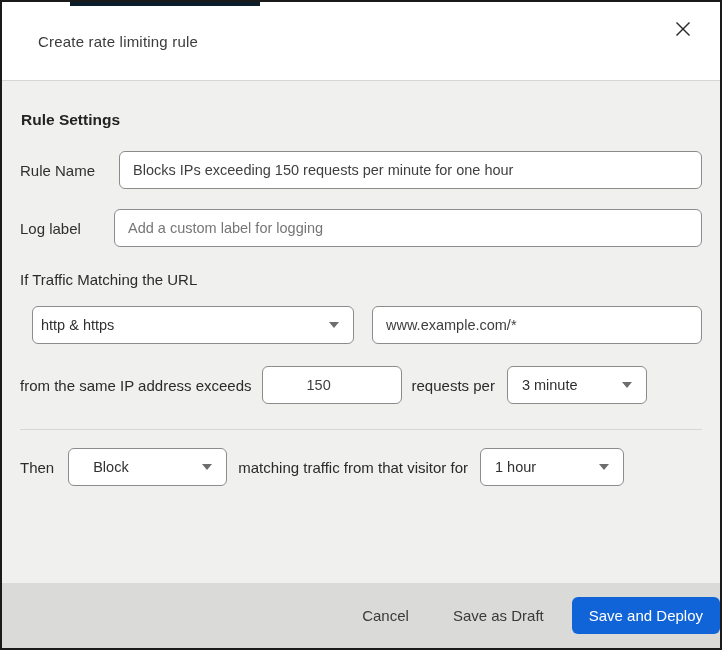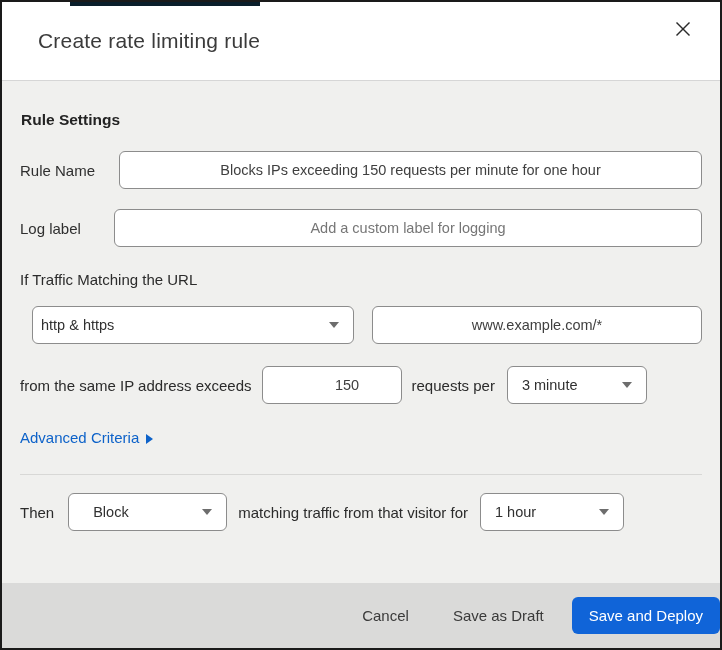--- a/index.html
+++ b/index.html
@@ -23,21 +23,21 @@
   }
   
   .modal-header {
     background: #ffffff;
     height: 79px; flex-shrink: 0;
     border-bottom: 1px solid #d6d6d6;
     display: flex; align-items: center; justify-content: space-between;
     padding: 0 22px 0 36px;
   }
   .modal-title {
-    font-size: 21px; font-weight: 400; color: #3b3b3b;
+    font-size: 15px; font-weight: 400; color: #3b3b3b;
     letter-spacing: 0.2px;
   }
   .close-btn {
     width: 30px; height: 30px;
     display: flex; align-items: center; justify-content: center;
     align-self: flex-start; margin-top: 13px;
     cursor: pointer; background: none; border: none;
   }
   
   .modal-body {
@@ -53,21 +53,20 @@
   .field-label { font-size: 15px; color: #2f2f2f; flex-shrink: 0; }
   .label-rule-name { width: 99px; }
   .label-log { width: 94px; }
   .text-input {
     height: 38px; flex: 1 1 auto;
     border: 1px solid #8c8c8c; border-radius: 6px;
     background: #ffffff; outline: none;
     font-family: "Liberation Sans", sans-serif;
     font-size: 14.5px; color: #3f3f3f;
     padding: 0 13px;
-    text-align: center;
   }
   .text-input::placeholder { color: #767676; opacity: 1; }
   .intro-text { font-size: 15px; color: #2b2b2b; margin: 24px 0 18px 0; }
   .select-box {
     height: 38px;
     border: 1px solid #8c8c8c; border-radius: 6px;
     background: #ffffff;
     display: flex; align-items: center; justify-content: space-between;
     padding: 0 14px; cursor: pointer;
     font-size: 14.5px; color: #303030;
@@ -168,24 +167,20 @@
     <div class="row-threshold">
       <span>from the same IP address exceeds</span>
       <input type="text" class="text-input num-input" value="150" style="">
       <span>requests per</span>
       <div class="select-box period-select">
         <span>3 minute</span>
         <span class="caret-down"></span>
       </div>
     </div>
 
-    <button class="adv-link">
-      <span>Advanced Criteria</span>
-      <span class="arrow-right"></span>
-    </button>
 
     <hr class="divider">
 
     <div class="row-then">
       <span class="then-label">Then</span>
       <div class="select-box action-select">
         <span>Block</span>
         <span class="caret-down"></span>
       </div>
       <span class="then-middle">matching traffic from that visitor for</span>

